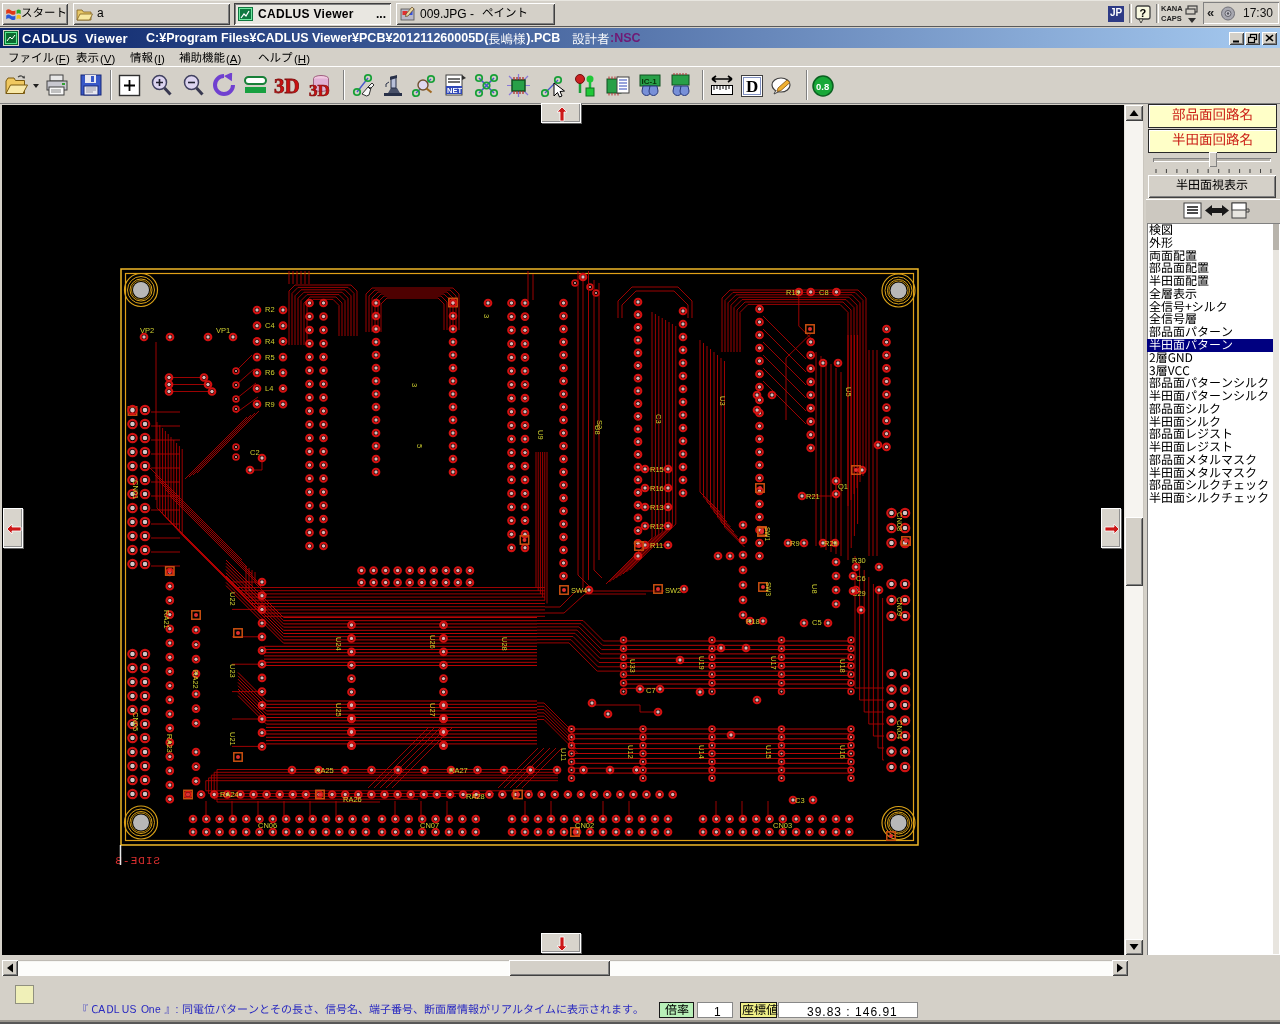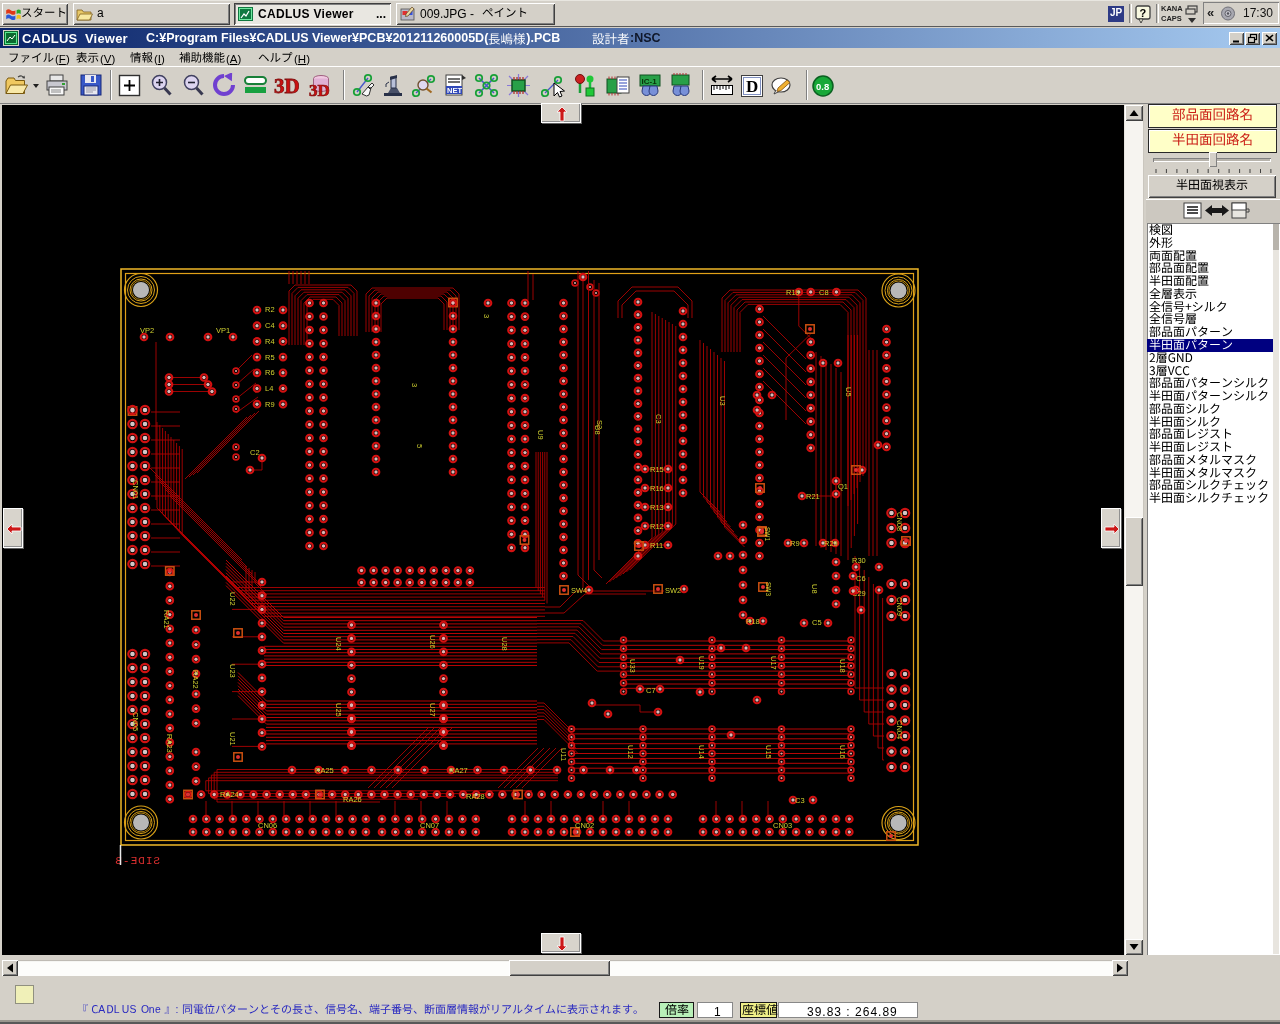--- a/index.html
+++ b/index.html
@@ -182,21 +182,21 @@
     <rect x="1" y="1" width="14" height="14" fill="#0a6a30"></rect>
     <rect x="2.5" y="2.5" width="11" height="11" fill="none" stroke="#58e890" stroke-width="1"></rect>
     <path d="M4 11 l3 -4 2 2 3 -4" stroke="#fff" stroke-width="1" fill="none"></path>
   </svg>
 <div style="position:absolute;left:22px;top:31px;font:bold 13px 'Liberation Sans';color:#fff;letter-spacing:0.2px;">CADLUS&nbsp;&nbsp;Viewer</div>
 <div style="position:absolute;left:146px;top:31px;font:bold 12.5px 'Liberation Sans';color:#fff;white-space:nowrap;">C:¥Program&nbsp;Files¥CADLUS&nbsp;Viewer¥PCB¥201211260005D(<span style="vertical-align:-2px"><svg width="38" height="15" viewBox="0 0 38 15" style="vertical-align:top" fill="#fff" stroke="#fff" stroke-width="0.60">
         <use href="#g89" transform="translate(0.0,10.5) scale(0.0500)"></use>
         <use href="#g64" transform="translate(12.5,10.5) scale(0.0500)"></use>
         <use href="#g70" transform="translate(25.0,10.5) scale(0.0500)"></use>
       </svg></span>).PCB</div>
-<div style="position:absolute;left:592px;top:31px;font:bold 12.5px 'Liberation Sans';color:#0f172a;"><span style="vertical-align:-2px"><svg width="38" height="15" viewBox="0 0 38 15" style="vertical-align:top" fill="#fff" stroke="#fff" stroke-width="0.60">
+<div style="position:absolute;left:572px;top:31px;font:bold 12.5px 'Liberation Sans';color:#701a75;"><span style="vertical-align:-2px"><svg width="38" height="15" viewBox="0 0 38 15" style="vertical-align:top" fill="#fff" stroke="#fff" stroke-width="0.60">
         <use href="#g85" transform="translate(0.0,10.5) scale(0.0500)"></use>
         <use href="#g84" transform="translate(12.5,10.5) scale(0.0500)"></use>
         <use href="#g79" transform="translate(25.0,10.5) scale(0.0500)"></use>
       </svg></span>:NSC</div>
 <div style="position:absolute;left:1228.5px;top:31.5px;width:15px;height:13px;background:#d4d0c8;box-shadow:inset 1px 1px 0 #fff,inset -1px -1px 0 #404040,inset 2px 2px 0 #d4d0c8,inset -2px -2px 0 #808080;">
     <svg width="13" height="12" viewBox="0 0 13 12" style="position:absolute;left:1px;top:0">
       <path d="M3 9.5 h6" stroke="#000" stroke-width="2"></path>
     </svg>
   </div>
 <div style="position:absolute;left:1244.5px;top:31.5px;width:15px;height:13px;background:#d4d0c8;box-shadow:inset 1px 1px 0 #fff,inset -1px -1px 0 #404040,inset 2px 2px 0 #d4d0c8,inset -2px -2px 0 #808080;">
@@ -1856,15 +1856,15 @@
     <div style="position:absolute;left:16px;top:2px;font:12px 'Liberation Sans'">1</div>
   </div>
 <div style="position:absolute;left:740px;top:1002px;width:37px;height:16px;background:#f0f088;border:1px solid #181818;">
     <div style="position:absolute;left:1px;top:1px"><svg width="37" height="15" viewBox="0 0 37 15" style="vertical-align:top" fill="#000">
         <use href="#g65" transform="translate(0.0,10.1) scale(0.0480)"></use>
         <use href="#g71" transform="translate(12.0,10.1) scale(0.0480)"></use>
         <use href="#g50" transform="translate(24.0,10.1) scale(0.0480)"></use>
       </svg></div>
   </div>
 <div style="position:absolute;left:778px;top:1002px;width:140px;height:16px;background:#fff;border:1px solid #888;">
-    <div style="position:absolute;left:28px;top:2px;font:12px 'Liberation Sans';letter-spacing:1px">39.83 : 264.89</div>
+    <div style="position:absolute;left:28px;top:2px;font:12px 'Liberation Sans';letter-spacing:1px">39.83 : 146.91</div>
   </div>
 <div style="position:absolute;left:0;top:1020px;width:1280px;height:2px;background:#9a968e;"></div>
 <div style="position:absolute;left:0;top:1022px;width:1280px;height:2px;background:#585858;"></div>
 </body></html>

